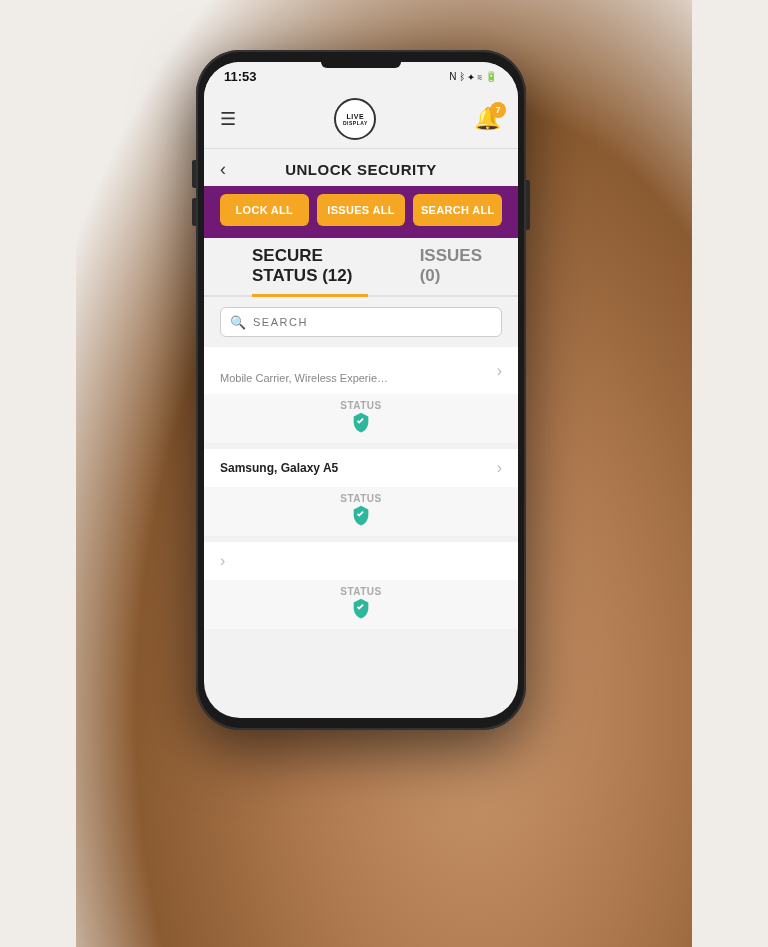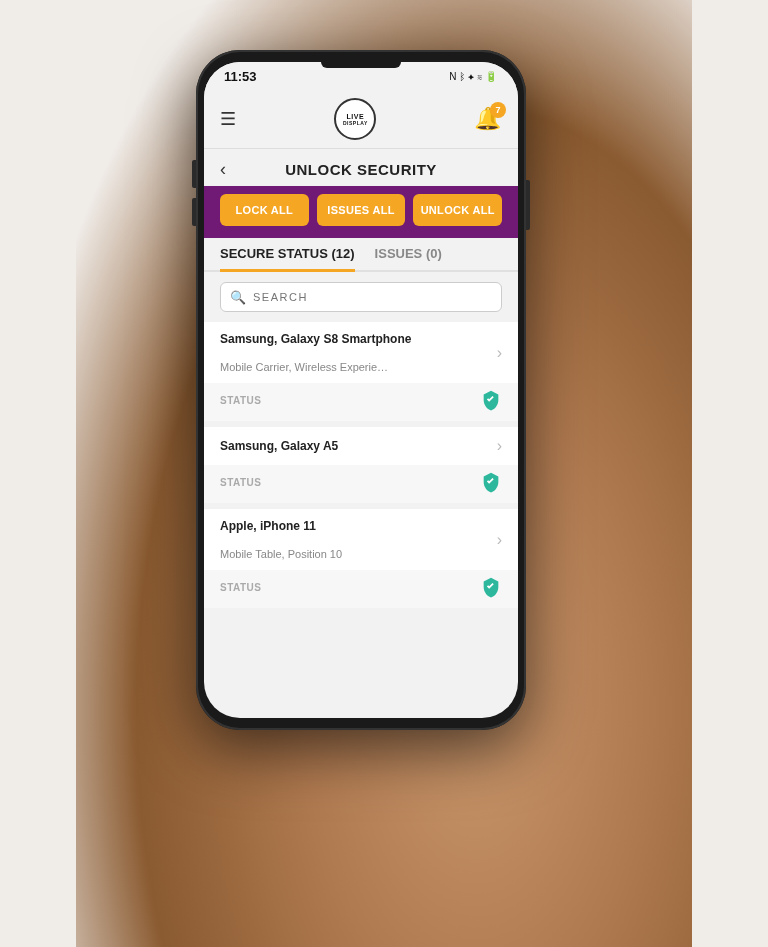--- a/index.html
+++ b/index.html
@@ -186,26 +186,27 @@
     
     .tabs {
       display: flex;
       background: #f2f2f2;
       border-bottom: 2px solid #e0e0e0;
       padding: 0 16px;
     }
     .tab {
       padding: 8px 0;
       margin-right: 20px;
-      font-size: 13px;
+      font-size: 17px;
       font-weight: 700;
       color: #888;
       cursor: pointer;
       border-bottom: 3px solid transparent;
       margin-bottom: -2px;
+      margin-left: 32px;
     }
     .tab.active {
       color: #222;
       border-bottom: 3px solid #f5a623;
     }
 
     
     .search-wrap {
       padding: 10px 16px;
       background: #f2f2f2;
@@ -265,20 +266,21 @@
     .chevron-right {
       font-size: 16px;
       color: #bbb;
     }
     .status-row {
       display: flex;
       align-items: center;
       justify-content: space-between;
       padding: 6px 16px 10px;
       background: #f7f7f7;
+      flex-direction: column;
     }
     .status-label {
       font-size: 10px;
       font-weight: 700;
       color: #aaa;
       letter-spacing: 0.5px;
     }
     .shield-icon {
       width: 22px;
       height: 22px;
@@ -360,41 +362,40 @@
       </div>
 
       <div class="page-header">
         <span class="back-arrow">‹</span>
         <span class="page-title">UNLOCK SECURITY</span>
       </div>
 
       <div class="action-buttons">
         <button class="action-btn">LOCK ALL</button>
         <button class="action-btn">ISSUES ALL</button>
-        <button class="action-btn">UNLOCK ALL</button>
+        <button class="action-btn">SEARCH ALL</button>
       </div>
 
       <div class="tabs">
         <div class="tab active">SECURE STATUS (12)</div>
         <div class="tab">ISSUES (0)</div>
       </div>
 
       <div class="search-wrap">
         <div class="search-inner">
           <span class="search-inner-icon">🔍</span>
           <input class="search-input" type="text" placeholder="SEARCH" style="">
         </div>
       </div>
 
       <div class="device-list">
 
         <div class="device-card">
           <div class="device-row">
             <div class="device-info">
-              <div class="device-name">Samsung, Galaxy S8 Smartphone</div>
               <div class="device-sub">Mobile Carrier, Wireless Experie…</div>
             </div>
             <span class="chevron-right">›</span>
           </div>
           <div class="status-row">
             <span class="status-label">STATUS</span>
             <svg class="shield-icon" viewBox="0 0 24 24">
               <path d="M12 2L4 6v6c0 5.25 3.5 10.15 8 11.35C16.5 22.15 20 17.25 20 12V6L12 2z" fill="#2db89e"></path>
               <path d="M10 14l-2.5-2.5 1.4-1.4 1.1 1.1 3.6-3.6 1.4 1.4L10 14z" fill="white"></path>
             </svg>
@@ -412,24 +413,20 @@
             <span class="status-label">STATUS</span>
             <svg class="shield-icon" viewBox="0 0 24 24">
               <path d="M12 2L4 6v6c0 5.25 3.5 10.15 8 11.35C16.5 22.15 20 17.25 20 12V6L12 2z" fill="#2db89e"></path>
               <path d="M10 14l-2.5-2.5 1.4-1.4 1.1 1.1 3.6-3.6 1.4 1.4L10 14z" fill="white"></path>
             </svg>
           </div>
         </div>
 
         <div class="device-card">
           <div class="device-row">
-            <div class="device-info">
-              <div class="device-name">Apple, iPhone 11</div>
-              <div class="device-sub">Mobile Table, Position 10</div>
-            </div>
             <span class="chevron-right">›</span>
           </div>
           <div class="status-row">
             <span class="status-label">STATUS</span>
             <svg class="shield-icon" viewBox="0 0 24 24">
               <path d="M12 2L4 6v6c0 5.25 3.5 10.15 8 11.35C16.5 22.15 20 17.25 20 12V6L12 2z" fill="#2db89e"></path>
               <path d="M10 14l-2.5-2.5 1.4-1.4 1.1 1.1 3.6-3.6 1.4 1.4L10 14z" fill="white"></path>
             </svg>
           </div>
         </div>

